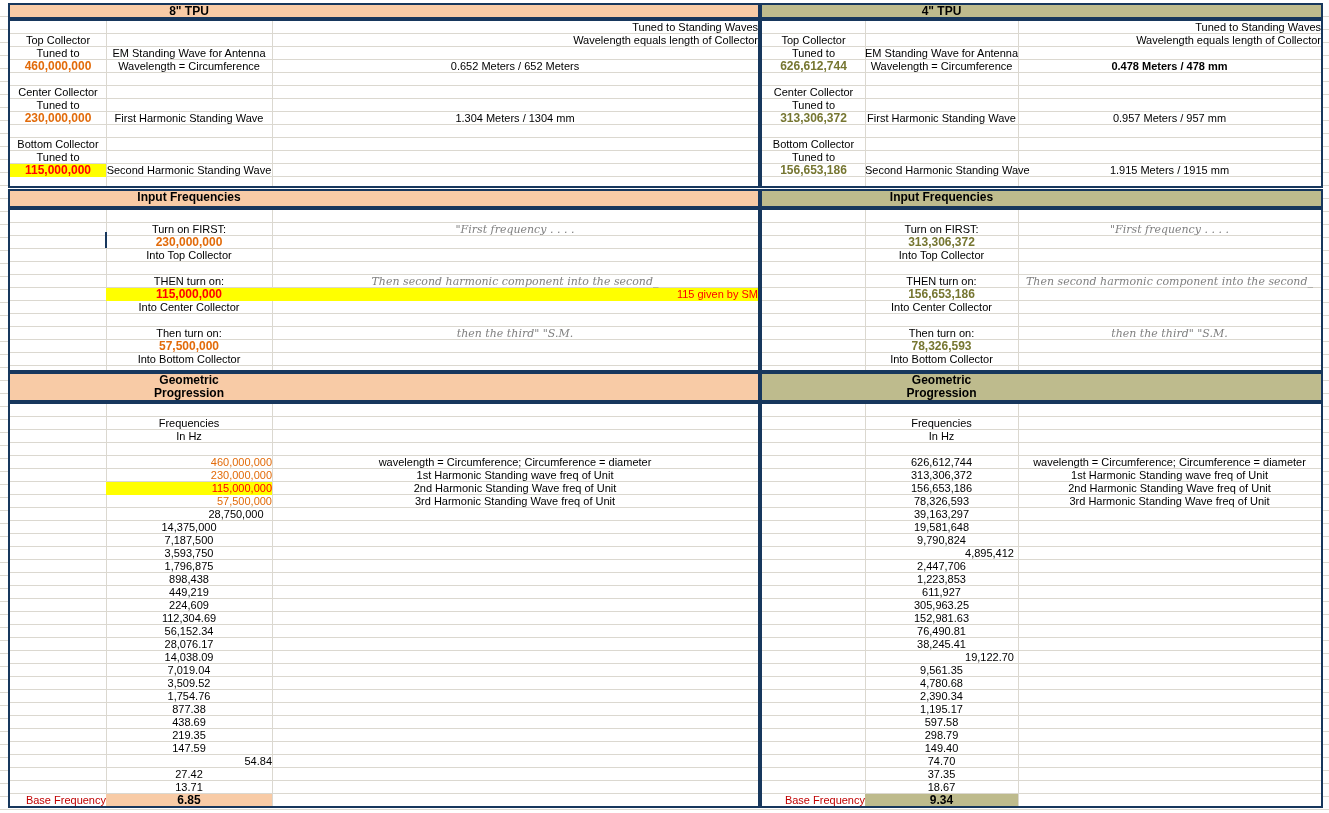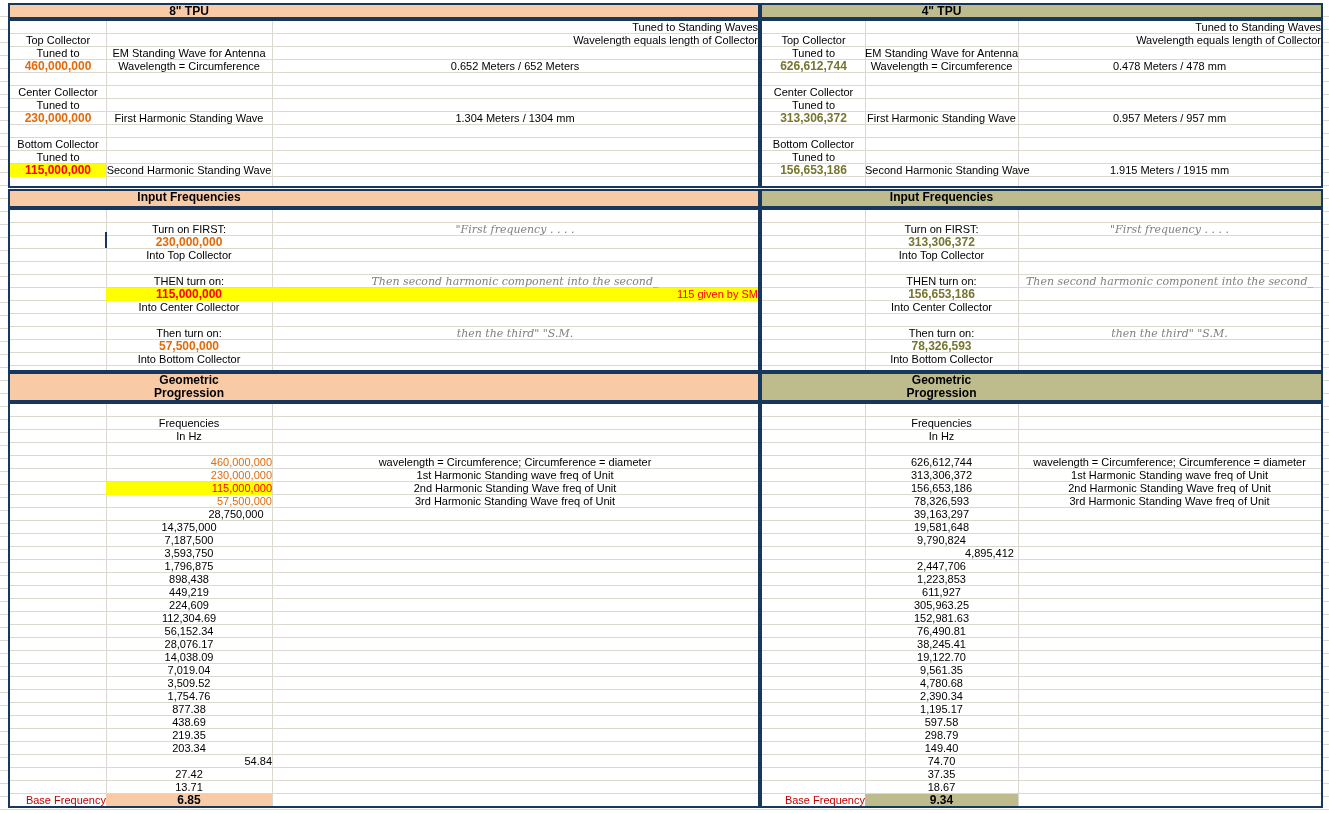--- a/index.html
+++ b/index.html
@@ -96,21 +96,21 @@
         <div class="cell " style="left: 96px; top: 208px; width: 166px;">112,304.69</div>
         <div class="cell " style="left: 96px; top: 221px; width: 166px;">56,152.34</div>
         <div class="cell " style="left: 96px; top: 234px; width: 166px;">28,076.17</div>
         <div class="cell " style="left: 96px; top: 247px; width: 166px;">14,038.09</div>
         <div class="cell " style="left: 96px; top: 260px; width: 166px;">7,019.04</div>
         <div class="cell " style="left: 96px; top: 273px; width: 166px;">3,509.52</div>
         <div class="cell " style="left: 96px; top: 286px; width: 166px;">1,754.76</div>
         <div class="cell " style="left: 96px; top: 299px; width: 166px;">877.38</div>
         <div class="cell " style="left: 96px; top: 312px; width: 166px;">438.69</div>
         <div class="cell " style="left: 96px; top: 325px; width: 166px;">219.35</div>
-        <div class="cell " style="left: 96px; top: 338px; width: 166px;">203.34</div>
+        <div class="cell " style="left: 96px; top: 338px; width: 166px;">147.59</div>
         <div class="cell " style="left: 96px; top: 351px; width: 166px; text-align: right;">54.84</div>
         <div class="cell " style="left: 96px; top: 364px; width: 166px;">27.42</div>
         <div class="cell " style="left: 96px; top: 377px; width: 166px;">13.71</div>
         <div class="cell " style="left: 262px; top: 52px; width: 486px;">wavelength = Circumference; Circumference = diameter</div>
         <div class="cell " style="left: 262px; top: 65px; width: 486px;">1st Harmonic Standing wave freq of Unit</div>
         <div class="cell " style="left: 262px; top: 78px; width: 486px;">2nd Harmonic Standing Wave freq of Unit</div>
         <div class="cell " style="left: 262px; top: 91px; width: 486px;">3rd Harmonic Standing Wave freq of Unit</div>
         <div class="cell b" style="left: 0px; top: 390px; width: 96px; color: rgb(192, 0, 0);">Base Frequency</div>
         <div class="cell num" style="left: 96px; top: 390px; width: 166px; background: rgb(248, 203, 166);">6.85</div>
       </div>
@@ -122,21 +122,21 @@
       <div class="box blk" style="left: 760px; top: 19px; width: 563px; height: 169px;">
         <div class="vline" style="left: 103px;"></div>
         <div class="vline" style="left: 256px;"></div>
         <div class="cell b" style="left: 256px; top: 0px; width: 303px;">Tuned to Standing Waves</div>
         <div class="cell b" style="left: 256px; top: 13px; width: 303px;">Wavelength equals length of Collector</div>
         <div class="cell " style="left: 0px; top: 13px; width: 103px;">Top Collector</div>
         <div class="cell " style="left: 0px; top: 26px; width: 103px;">Tuned to</div>
         <div class="cell num" style="left: 0px; top: 39px; width: 103px; color: rgb(118, 118, 49);">626,612,744</div>
         <div class="cell " style="left: 103px; top: 26px; width: 153px;">EM Standing Wave for Antenna</div>
         <div class="cell " style="left: 103px; top: 39px; width: 153px;">Wavelength = Circumference</div>
-        <div class="cell " style="left: 256px; top: 39px; width: 303px;">0.478 Meters / 478 mm</div>
+        <div class="cell " style="left: 256px; top: 39px; width: 303px; font-weight: bold;">0.478 Meters / 478 mm</div>
         <div class="cell " style="left: 0px; top: 65px; width: 103px;">Center Collector</div>
         <div class="cell " style="left: 0px; top: 78px; width: 103px;">Tuned to</div>
         <div class="cell num" style="left: 0px; top: 91px; width: 103px; color: rgb(118, 118, 49);">313,306,372</div>
         <div class="cell " style="left: 103px; top: 91px; width: 153px;">First Harmonic Standing Wave</div>
         <div class="cell " style="left: 256px; top: 91px; width: 303px;">0.957 Meters / 957 mm</div>
         <div class="cell " style="left: 0px; top: 117px; width: 103px;">Bottom Collector</div>
         <div class="cell " style="left: 0px; top: 130px; width: 103px;">Tuned to</div>
         <div class="cell num" style="left: 0px; top: 143px; width: 103px; color: rgb(118, 118, 49);">156,653,186</div>
         <div class="cell " style="left: 103px; top: 143px; width: 153px;">Second Harmonic Standing Wave</div>
         <div class="cell " style="left: 256px; top: 143px; width: 303px;">1.915 Meters / 1915 mm</div>
@@ -177,21 +177,21 @@
         <div class="cell " style="left: 103px; top: 117px; width: 153px;">19,581,648</div>
         <div class="cell " style="left: 103px; top: 130px; width: 153px;">9,790,824</div>
         <div class="cell " style="left: 103px; top: 143px; width: 153px; margin-left: 48px;">4,895,412</div>
         <div class="cell " style="left: 103px; top: 156px; width: 153px;">2,447,706</div>
         <div class="cell " style="left: 103px; top: 169px; width: 153px;">1,223,853</div>
         <div class="cell " style="left: 103px; top: 182px; width: 153px;">611,927</div>
         <div class="cell " style="left: 103px; top: 195px; width: 153px;">305,963.25</div>
         <div class="cell " style="left: 103px; top: 208px; width: 153px;">152,981.63</div>
         <div class="cell " style="left: 103px; top: 221px; width: 153px;">76,490.81</div>
         <div class="cell " style="left: 103px; top: 234px; width: 153px;">38,245.41</div>
-        <div class="cell " style="left: 103px; top: 247px; width: 153px;">19,122.70</div>
+        <div class="cell " style="left: 103px; top: 247px; width: 153px; padding-left: 48px;">19,122.70</div>
         <div class="cell " style="left: 103px; top: 260px; width: 153px;">9,561.35</div>
         <div class="cell " style="left: 103px; top: 273px; width: 153px;">4,780.68</div>
         <div class="cell " style="left: 103px; top: 286px; width: 153px;">2,390.34</div>
         <div class="cell " style="left: 103px; top: 299px; width: 153px;">1,195.17</div>
         <div class="cell " style="left: 103px; top: 312px; width: 153px;">597.58</div>
         <div class="cell " style="left: 103px; top: 325px; width: 153px;">298.79</div>
         <div class="cell " style="left: 103px; top: 338px; width: 153px;">149.40</div>
         <div class="cell " style="left: 103px; top: 351px; width: 153px;">74.70</div>
         <div class="cell " style="left: 103px; top: 364px; width: 153px;">37.35</div>
         <div class="cell " style="left: 103px; top: 377px; width: 153px;">18.67</div>

